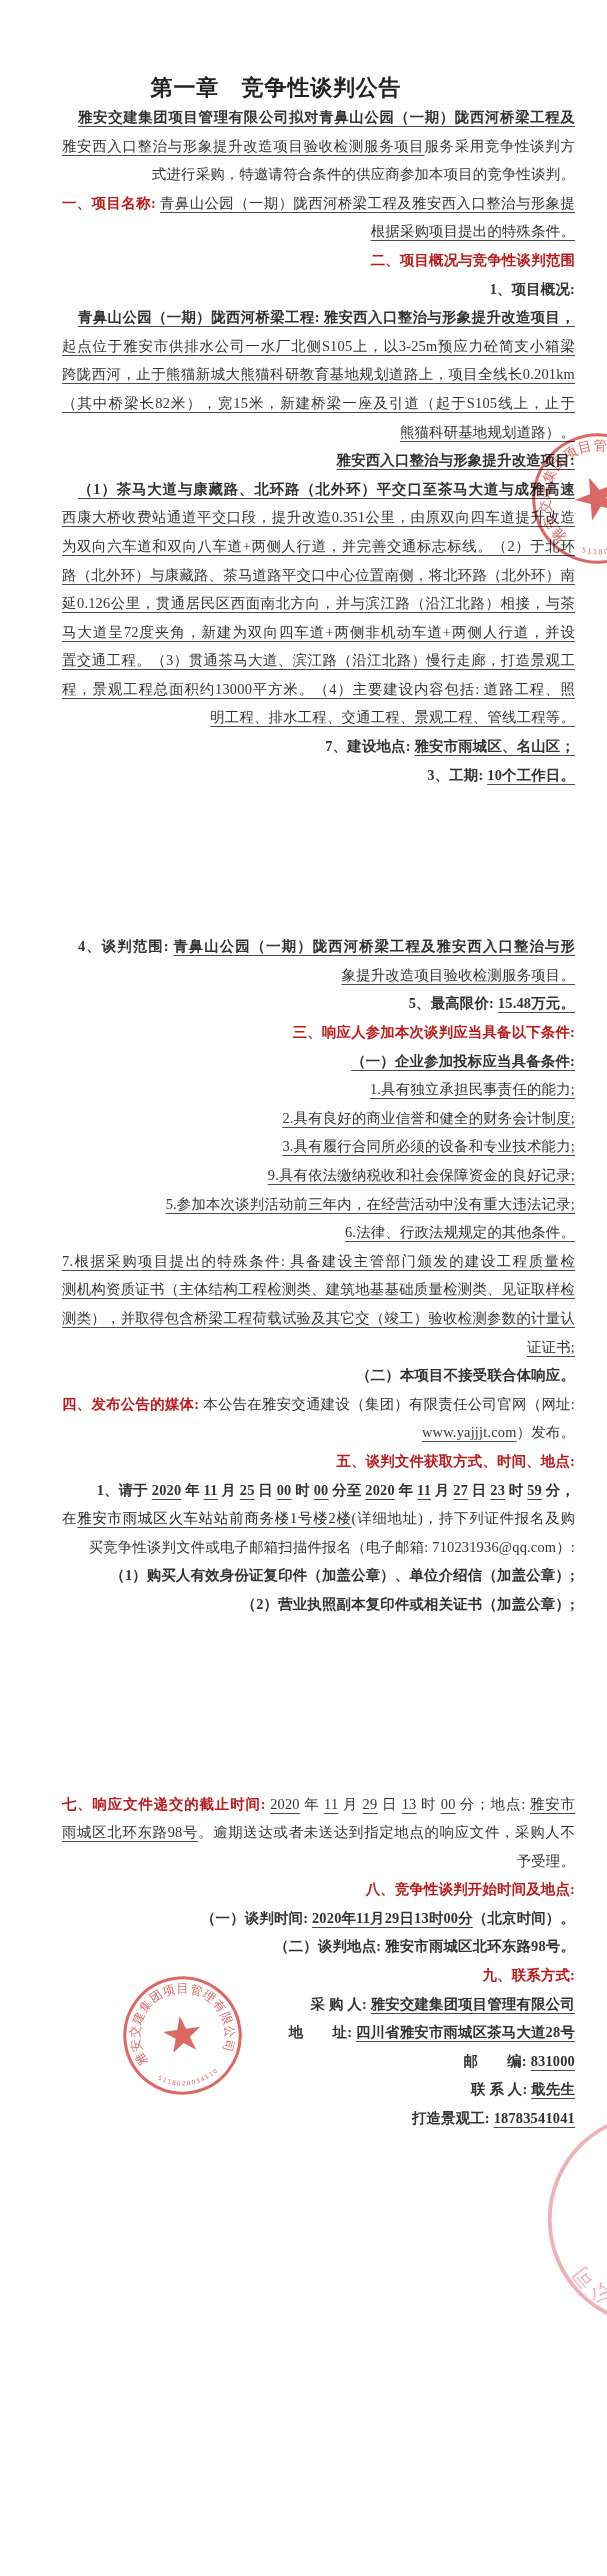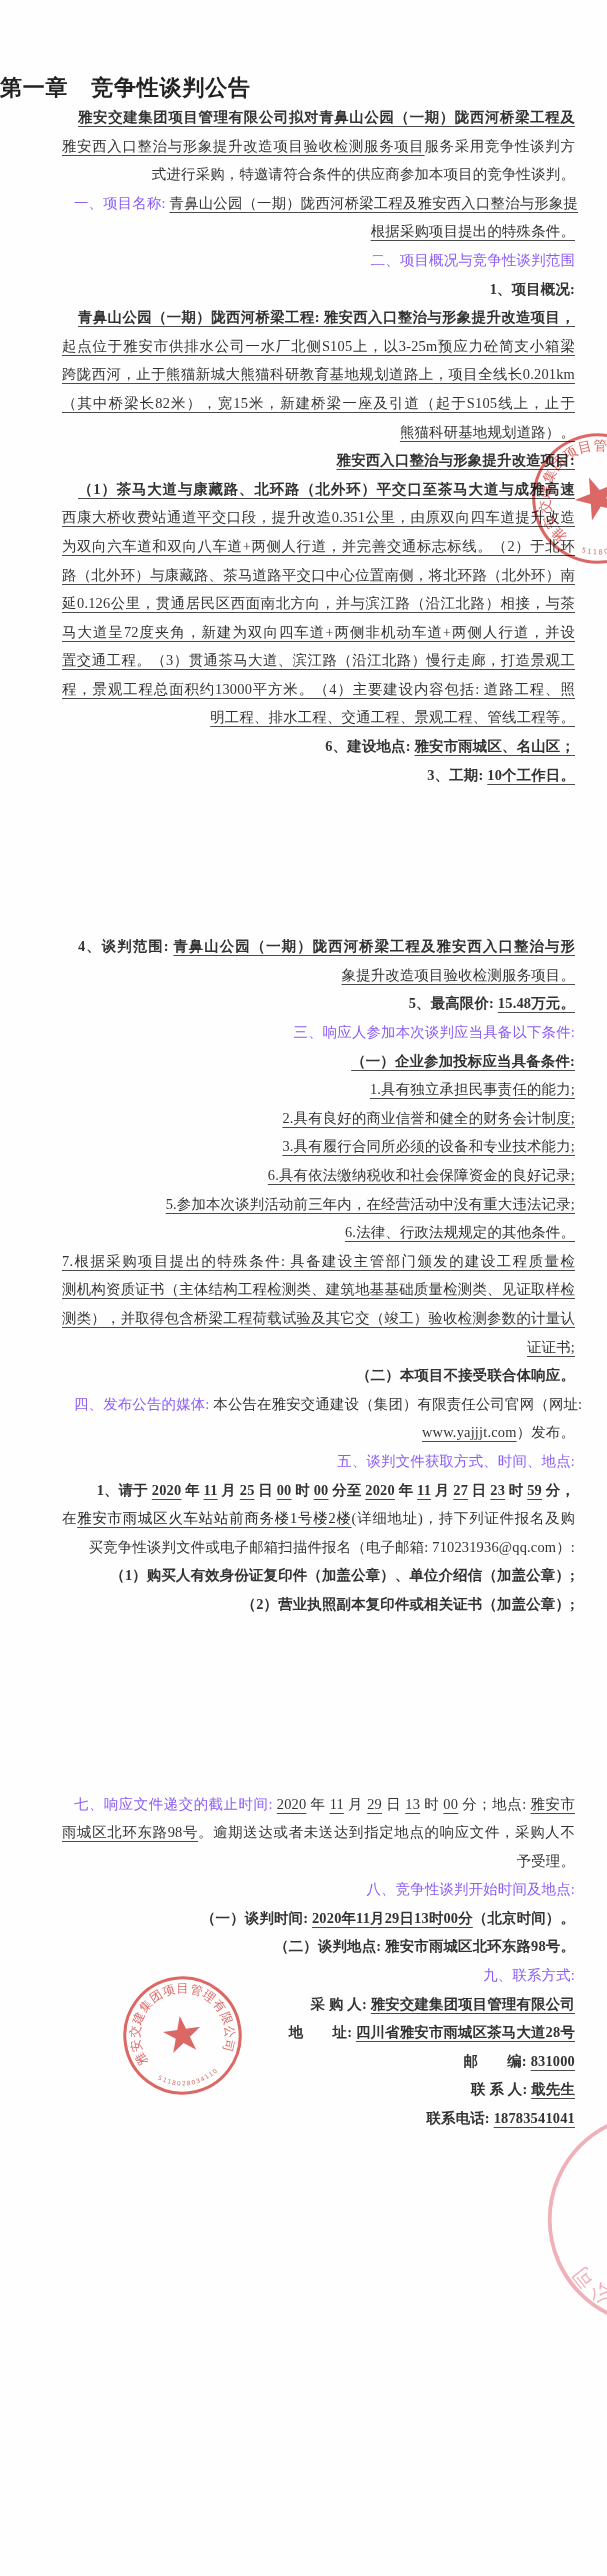--- a/index.html
+++ b/index.html
@@ -6,38 +6,38 @@
   .page{
     position:relative;
     width:608px;height:2576px;
     background:#fefefe;
     overflow:hidden;
     font-family:"Liberation Serif","DejaVu Serif",serif;
     color:#333333;
   }
   .chapter-title{
     position:absolute;top:73px;left:0;width:552px;
-    text-align:left;
+    text-align:center;
     font-size:22px;font-weight:700;color:#222222;
     letter-spacing:0.8px;
   }
   .doc-lines{
     position:absolute;top:103px;left:62px;width:513px;
   }
   .line{
     height:28.6px;line-height:28.6px;
     font-size:14.4px;white-space:nowrap;
     letter-spacing:0.2px;
     text-align:right;
   }
   .line.fill{text-align:justify;text-align-last:justify;}
   .line.ind{padding-left:16px;font-weight:bold;}
   .spacer{width:100%;}
   .u{text-decoration:underline;text-underline-offset:3.8px;text-decoration-thickness:0.9px;text-decoration-color:#4a4a4a;}
-  .b{font-weight:400;color:#8b5cf6;margin-left:12px;}
+  .b{font-weight:700;color:#b91c1c;}
   .bu{font-weight:400;color:#242424;text-decoration:underline;text-underline-offset:3.8px;text-decoration-thickness:0.9px;text-decoration-color:#4a4a4a;}
   .stamp{position:absolute;mix-blend-mode:multiply;opacity:0.88;}
   .stamp svg{display:block;}
 </style>
 </head>
 <body>
 
 <div class="page">
 
   <div class="chapter-title">第一章　竞争性谈判公告</div>
@@ -58,32 +58,32 @@
       <div class="line ind"><span class="u">雅安西入口整治与形象提升改造项目: </span></div>
       <div class="line fill ind"><span class="u">（1）茶马大道与康藏路、北环路（北外环）平交口至茶马大道与成雅高速</span></div>
       <div class="line fill"><span class="u">西康大桥收费站通道平交口段，提升改造0.351公里，由原双向四车道提升改造</span></div>
       <div class="line fill"><span class="u">为双向六车道和双向八车道+两侧人行道，并完善交通标志标线。（2）于北环</span></div>
       <div class="line fill"><span class="u">路（北外环）与康藏路、茶马道路平交口中心位置南侧，将北环路（北外环）南</span></div>
       <div class="line fill"><span class="u">延0.126公里，贯通居民区西面南北方向，并与滨江路（沿江北路）相接，与茶</span></div>
       <div class="line fill"><span class="u">马大道呈72度夹角，新建为双向四车道+两侧非机动车道+两侧人行道，并设</span></div>
       <div class="line fill"><span class="u">置交通工程。（3）贯通茶马大道、滨江路（沿江北路）慢行走廊，打造景观工</span></div>
       <div class="line fill"><span class="u">程，景观工程总面积约13000平方米。（4）主要建设内容包括: 道路工程、照</span></div>
       <div class="line"><span class="u">明工程、排水工程、交通工程、景观工程、管线工程等。</span></div>
-      <div class="line ind"><span>6、建设地点: </span><span class="u">雅安市雨城区、名山区；</span></div>
+      <div class="line ind"><span>7、建设地点: </span><span class="u">雅安市雨城区、名山区；</span></div>
       <div class="line ind"><span>3、工期: </span><span class="u">10个工作日。</span></div>
       <div class="spacer" style="height: 143px;"></div>
       <div class="line fill ind"><span>4、谈判范围: </span><span class="u">青鼻山公园（一期）陇西河桥梁工程及雅安西入口整治与形</span></div>
       <div class="line"><span class="u">象提升改造项目验收检测服务项目。</span></div>
       <div class="line ind"><span>5、最高限价: </span><span class="u">15.48万元。</span></div>
       <div class="line"><span class="b">三、响应人参加本次谈判应当具备以下条件:</span></div>
       <div class="line ind"><span class="u">（一）企业参加投标应当具备条件: </span></div>
       <div class="line"><span class="u">1.具有独立承担民事责任的能力; </span></div>
       <div class="line"><span class="u">2.具有良好的商业信誉和健全的财务会计制度; </span></div>
       <div class="line"><span class="u">3.具有履行合同所必须的设备和专业技术能力; </span></div>
-      <div class="line"><span class="u">6.具有依法缴纳税收和社会保障资金的良好记录; </span></div>
+      <div class="line"><span class="u">9.具有依法缴纳税收和社会保障资金的良好记录; </span></div>
       <div class="line"><span class="u">5.参加本次谈判活动前三年内，在经营活动中没有重大违法记录; </span></div>
       <div class="line"><span class="u">6.法律、行政法规规定的其他条件。</span></div>
       <div class="line fill"><span class="u">7.根据采购项目提出的特殊条件: 具备建设主管部门颁发的建设工程质量检</span></div>
       <div class="line fill"><span class="u">测机构资质证书（主体结构工程检测类、建筑地基基础质量检测类、见证取样检</span></div>
       <div class="line fill"><span class="u">测类），并取得包含桥梁工程荷载试验及其它交（竣工）验收检测参数的计量认</span></div>
       <div class="line"><span class="u">证证书; </span></div>
       <div class="line ind"><span>（二）本项目不接受联合体响应。</span></div>
       <div class="line fill"><span class="b">四、发布公告的媒体: </span><span>本公告在雅安交通建设（集团）有限责任公司官网（网址:</span></div>
       <div class="line"><span class="u">www.yajjjt.com</span><span>）发布。</span></div>
       <div class="line"><span class="b">五、谈判文件获取方式、时间、地点:</span></div>
@@ -97,21 +97,21 @@
       <div class="line fill"><span class="u">雨城区北环东路98号</span><span>。逾期送达或者未送达到指定地点的响应文件，采购人不</span></div>
       <div class="line"><span>予受理。</span></div>
       <div class="line"><span class="b">八、竞争性谈判开始时间及地点:</span></div>
       <div class="line ind"><span>（一）谈判时间: </span><span class="u">2020年11月29日13时00分</span><span>（北京时间）。</span></div>
       <div class="line ind"><span>（二）谈判地点: </span><span>雅安市雨城区北环东路98号。</span></div>
       <div class="line"><span class="b">九、联系方式:</span></div>
       <div class="line ind"><span>采 购 人: </span><span class="u">雅安交建集团项目管理有限公司</span></div>
       <div class="line ind"><span>地　　址: </span><span class="u">四川省雅安市雨城区茶马大道28号</span></div>
       <div class="line ind"><span>邮　　编: </span><span class="u">831000</span></div>
       <div class="line ind"><span>联 系 人: </span><span class="u">戢先生</span></div>
-      <div class="line ind"><span>联系电话: </span><span class="u">18783541041</span></div>
+      <div class="line ind"><span>打造景观工: </span><span class="u">18783541041</span></div>
     </div>
 
   <div class="stamp" style="left:518px;top:419px;">
     <svg width="159" height="159" viewBox="-105 -105 210 210">
       <g transform="rotate(-22)" fill="#d9534f" stroke="none">
         <circle cx="0" cy="0" r="84" fill="none" stroke="#d9534f" stroke-width="4"></circle>
         <path id="s1top" d="M -52.4,36.7 A 64 64 0 1 1 52.4,36.7" fill="none"></path>
         <path id="s1bot" d="M -69.5,25.3 A 74 74 0 0 0 69.5,25.3" fill="none"></path>
         <text font-size="18" letter-spacing="1" fill="#d9534f" font-family="Liberation Serif, serif">
           <textPath href="#s1top" startOffset="50%" text-anchor="middle">雅安交建集团项目管理有限公司</textPath>

